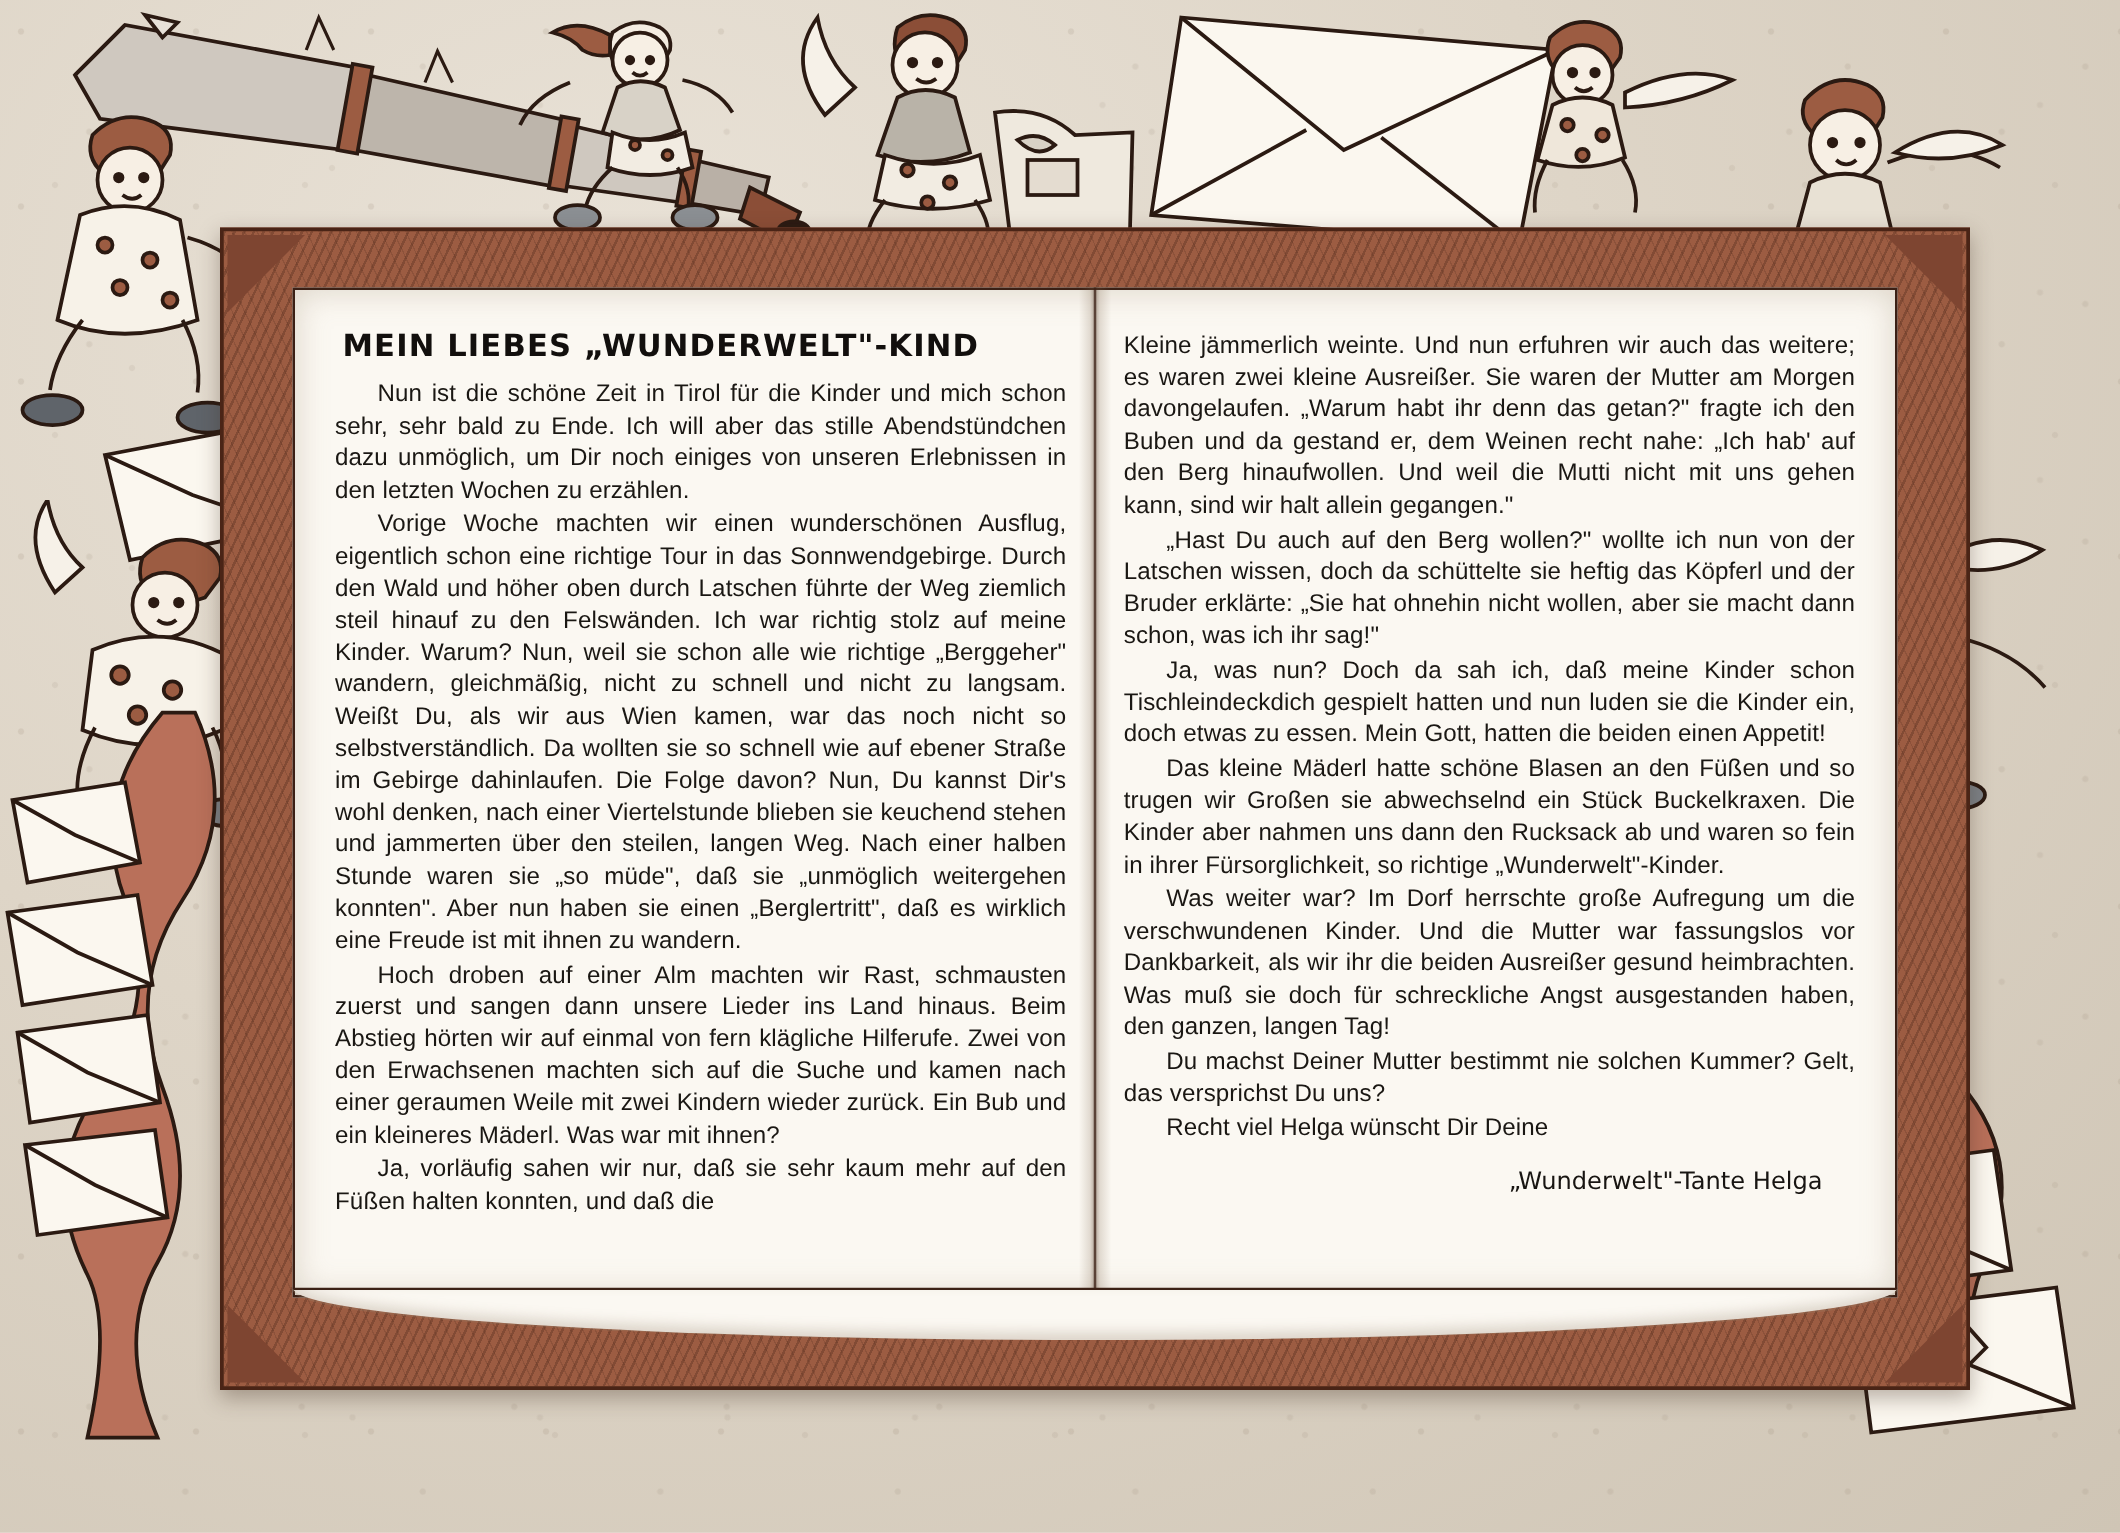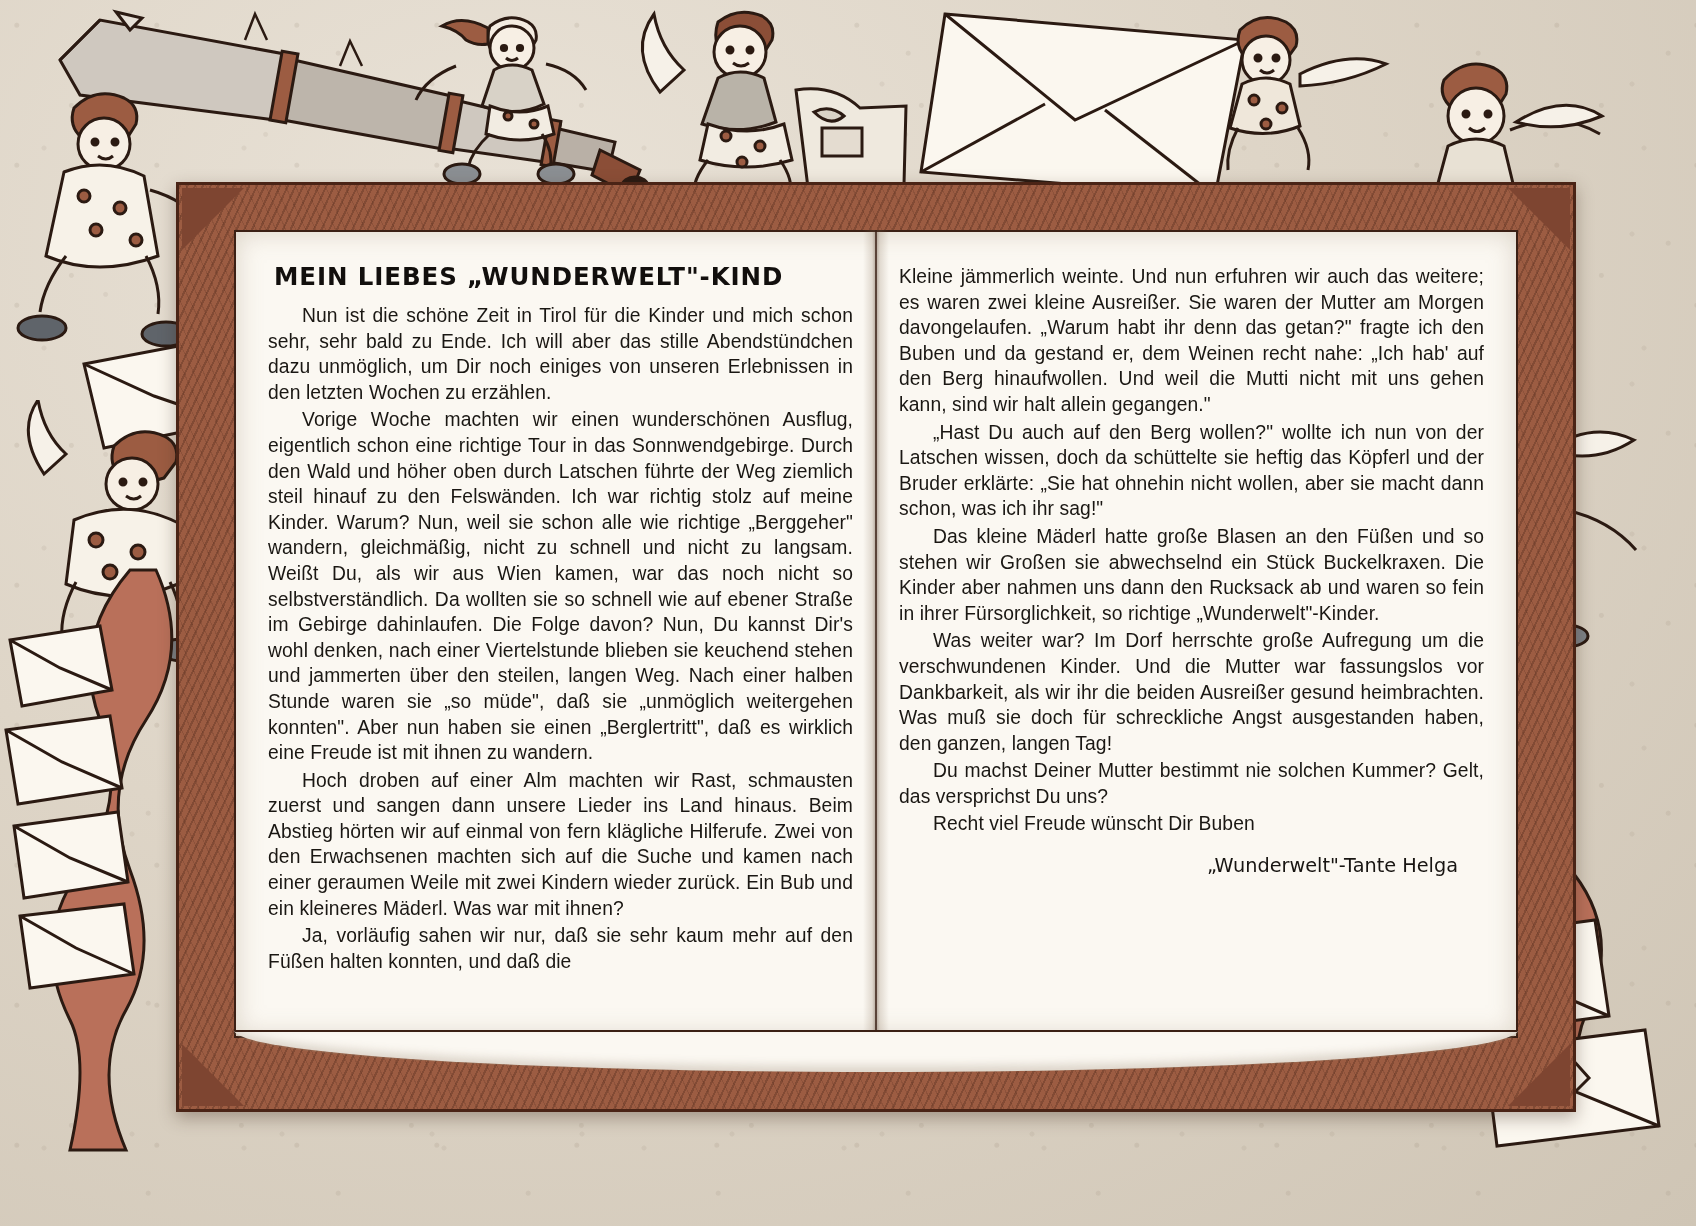--- a/index.html
+++ b/index.html
@@ -404,21 +404,22 @@
         <h1 class="headline">MEIN LIEBES „WUNDERWELT"-KIND</h1>
         <p class="para">Nun ist die schöne Zeit in Tirol für die Kinder und mich schon sehr, sehr bald zu Ende. Ich will aber das stille Abendstündchen dazu unmöglich, um Dir noch einiges von unseren Erlebnissen in den letzten Wochen zu erzählen.</p>
         <p class="para">Vorige Woche machten wir einen wunderschönen Ausflug, eigentlich schon eine richtige Tour in das Sonnwendgebirge. Durch den Wald und höher oben durch Latschen führte der Weg ziemlich steil hinauf zu den Felswänden. Ich war richtig stolz auf meine Kinder. Warum? Nun, weil sie schon alle wie richtige „Berggeher" wandern, gleichmäßig, nicht zu schnell und nicht zu langsam. Weißt Du, als wir aus Wien kamen, war das noch nicht so selbstverständlich. Da wollten sie so schnell wie auf ebener Straße im Gebirge dahinlaufen. Die Folge davon? Nun, Du kannst Dir's wohl denken, nach einer Viertelstunde blieben sie keuchend stehen und jammerten über den steilen, langen Weg. Nach einer halben Stunde waren sie „so müde", daß sie „unmöglich weitergehen konnten". Aber nun haben sie einen „Berglertritt", daß es wirklich eine Freude ist mit ihnen zu wandern.</p>
         <p class="para">Hoch droben auf einer Alm machten wir Rast, schmausten zuerst und sangen dann unsere Lieder ins Land hinaus. Beim Abstieg hörten wir auf einmal von fern klägliche Hilferufe. Zwei von den Erwachsenen machten sich auf die Suche und kamen nach einer geraumen Weile mit zwei Kindern wieder zurück. Ein Bub und ein kleineres Mäderl. Was war mit ihnen?</p>
         <p class="para">Ja, vorläufig sahen wir nur, daß sie sehr kaum mehr auf den Füßen halten konnten, und daß die</p>
       </div>
 
       <div class="col col-right">
         <p class="para no-indent">Kleine jämmerlich weinte. Und nun erfuhren wir auch das weitere; es waren zwei kleine Ausreißer. Sie waren der Mutter am Morgen davongelaufen. „Warum habt ihr denn das getan?" fragte ich den Buben und da gestand er, dem Weinen recht nahe: „Ich hab' auf den Berg hinaufwollen. Und weil die Mutti nicht mit uns gehen kann, sind wir halt allein gegangen."</p>
         <p class="para">„Hast Du auch auf den Berg wollen?" wollte ich nun von der Latschen wissen, doch da schüttelte sie heftig das Köpferl und der Bruder erklärte: „Sie hat ohnehin nicht wollen, aber sie macht dann schon, was ich ihr sag!"</p>
-        <p class="para">Das kleine Mäderl hatte große Blasen an den Füßen und so stehen wir Großen sie abwechselnd ein Stück Buckelkraxen. Die Kinder aber nahmen uns dann den Rucksack ab und waren so fein in ihrer Fürsorglichkeit, so richtige „Wunderwelt"-Kinder.</p>
+        <p class="para">Ja, was nun? Doch da sah ich, daß meine Kinder schon Tischleindeckdich gespielt hatten und nun luden sie die Kinder ein, doch etwas zu essen. Mein Gott, hatten die beiden einen Appetit!</p>
+        <p class="para">Das kleine Mäderl hatte schöne Blasen an den Füßen und so trugen wir Großen sie abwechselnd ein Stück Buckelkraxen. Die Kinder aber nahmen uns dann den Rucksack ab und waren so fein in ihrer Fürsorglichkeit, so richtige „Wunderwelt"-Kinder.</p>
         <p class="para">Was weiter war? Im Dorf herrschte große Aufregung um die verschwundenen Kinder. Und die Mutter war fassungslos vor Dankbarkeit, als wir ihr die beiden Ausreißer gesund heimbrachten. Was muß sie doch für schreckliche Angst ausgestanden haben, den ganzen, langen Tag!</p>
         <p class="para">Du machst Deiner Mutter bestimmt nie solchen Kummer? Gelt, das versprichst Du uns?</p>
-        <p class="para">Recht viel Freude wünscht Dir Buben</p>
+        <p class="para">Recht viel Helga wünscht Dir Deine</p>
         <p class="signature">„Wunderwelt"-Tante Helga</p>
       </div>
     </div>
   </div>
 </div>
 
 </body></html>

